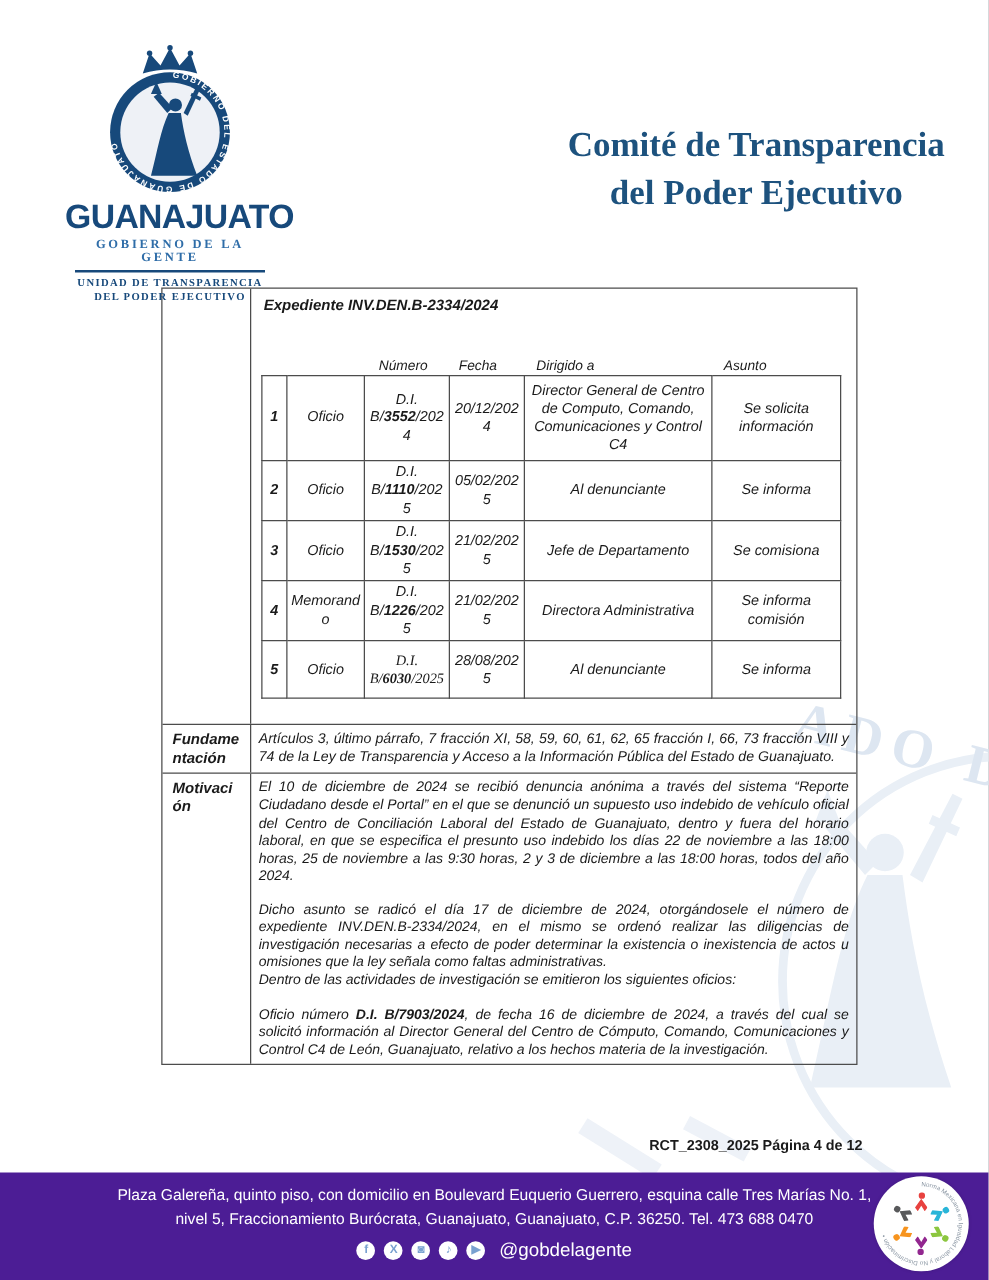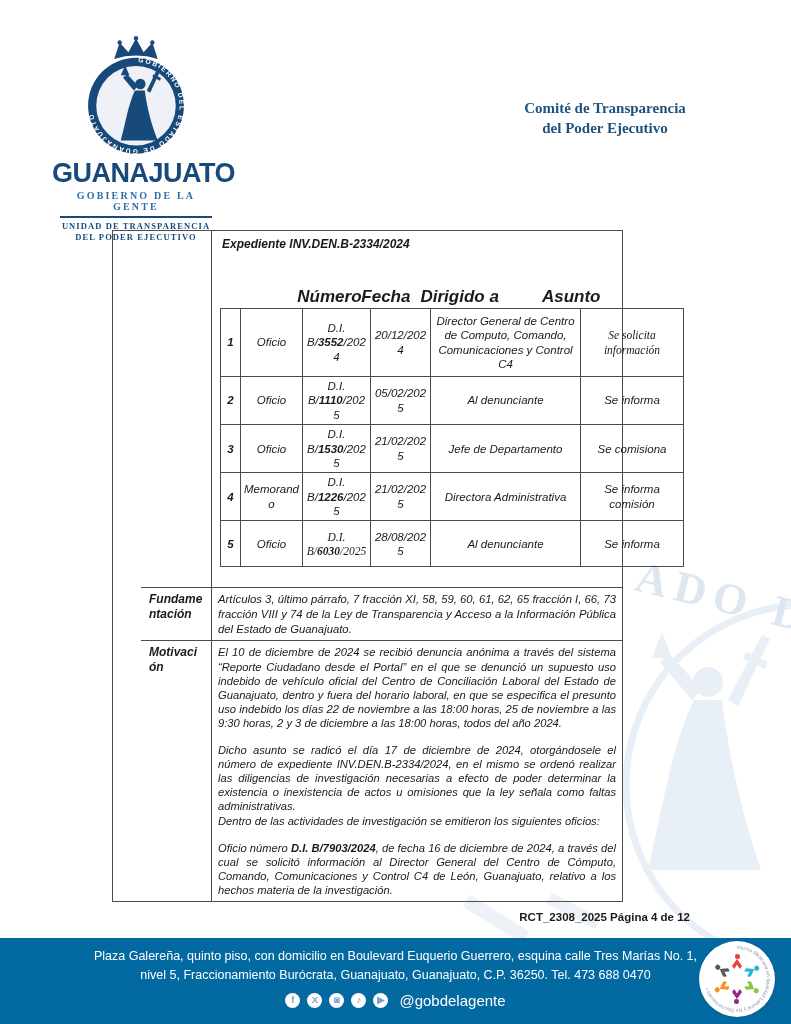--- a/index.html
+++ b/index.html
@@ -10,53 +10,53 @@
     font-family:"Liberation Sans", sans-serif; color:#1a1a1a;
   }
   
   .logo-block { position:absolute; left:52px; top:36px; width:168px; text-align:center; z-index:2; }
   .logo-emblem { display:block; margin:0 auto; }
   .logo-wordmark { font-weight:bold; font-size:27px; letter-spacing:-0.5px; color:#17497b; line-height:1; margin-top:2px; }
   .logo-tagline { font-family:"Liberation Serif", serif; font-weight:bold; font-size:10px; letter-spacing:2.2px; color:#2f6da8; margin-top:3px; }
   .logo-rule { height:2px; background:#17497b; width:152px; margin:4px auto 3px auto; }
   .logo-unit { font-family:"Liberation Serif", serif; font-weight:bold; font-size:8.5px; letter-spacing:1.1px; color:#17497b; line-height:1.35; }
   .doc-title { position:absolute; left:440px; top:98px; width:330px; text-align:center; z-index:2;
-    font-family:"Liberation Serif", serif; font-weight:bold; font-size:15px; color:#1d527e; line-height:1.35; }
+    font-family:"Liberation Serif", serif; font-weight:bold; font-size:28px; color:#1d527e; line-height:1.35; }
   
   .watermark { position:absolute; right:0; top:540px; width:235px; height:400px; z-index:0; pointer-events:none; }
   .wm-text { position:absolute; left:78px; top:32px; font-family:"Liberation Serif", serif; font-weight:bold;
     font-size:44px; letter-spacing:8px; color:#dde6f1; transform:rotate(14deg); white-space:nowrap; }
   .wm-ray { position:absolute; background:#eef2f8; }
   
-  .outer-table { position:absolute; left:112px; top:230px; width:511px; border:1.4px solid #4c4c4c; z-index:1; font-style:italic;padding-left:28px; }
+  .outer-table { position:absolute; left:129px; top:230px; width:557px; border:1.4px solid #4c4c4c; z-index:1; font-style:italic; }
   .outer-row { display:flex; }
   .outer-row + .outer-row { border-top:1.4px solid #4c4c4c; }
   .label-cell { width:71px; border-right:1.4px solid #4c4c4c; padding:4px 8px; font-weight:bold; font-size:12px;
     line-height:1.25; overflow-wrap:break-word; word-break:break-word; }
   .content-cell { flex:1; padding:4px 6px; min-width:0; }
   .expediente-title { font-weight:bold; font-size:12px; margin:2px 0 0 4px; }
-  .inner-headers { display:flex; margin:36px 0 1px 2px; font-weight:bold; font-size:17px; }
+  .inner-headers { display:flex; margin:36px 0 1px 2px; font-weight:normal; font-size:11px; }
   .ih-spacer { width:82px; }
   .ih-numero { width:68px; padding-left:12px; }
   .ih-fecha  { width:60px; padding-left:8px; }
   .ih-dirigido { width:150px; padding-left:10px; }
   .ih-asunto { width:103px; padding-left:10px; }
   table.oficios { border-collapse:collapse; margin-left:2px; table-layout:fixed; width:463px; margin-bottom:16px; }
   table.oficios td { border:1.2px solid #4c4c4c; font-size:11.5px; font-style:italic; text-align:center;
     vertical-align:middle; padding:2px 3px; line-height:1.25; overflow-wrap:anywhere; }
   td.c-num { font-weight:bold; }
   col.c-num{width:20px;} col.c-tipo{width:62px;} col.c-numero{width:68px;}
   col.c-fecha{width:60px;} col.c-dirigido{width:150px;} col.c-asunto{width:103px;}
   .just { text-align:justify; font-size:11.3px; line-height:1.3; }
   .motiv .para { text-align:justify; font-size:11.2px; line-height:1.26; }
   .motiv .para.gap { margin-top:13px; }
   .page-num { position:absolute; left:129px; top:911px; width:561px; text-align:right;
     font-weight:bold; font-size:11.5px; z-index:1; }
   
-  .bottom-bar { position:absolute; left:0; bottom:0; width:791px; height:86px; background:#0369a1; z-index:3; }
+  .bottom-bar { position:absolute; left:0; bottom:0; width:791px; height:86px; background:#4c1d95; z-index:3; }
   .bar-address { text-align:center; color:#ffffff; font-size:12.5px; line-height:1.5; margin-top:9px; }
   .bar-social { display:flex; justify-content:center; align-items:center; gap:7px; margin-top:7px; }
   .soc-icon { width:15px; height:15px; border-radius:50%; background:#ffffff; color:#79a1d0;
     display:flex; align-items:center; justify-content:center; font-size:9.5px; font-weight:bold; line-height:1; }
   .soc-handle { color:#ffffff; font-size:15px; margin-left:4px; }
   .badge { position:absolute; right:16px; top:3px; width:76px; height:76px; border-radius:50%; background:#ffffff;
     box-shadow:0 0 3px rgba(0,0,0,.15); }
   .badge svg { position:absolute; left:0; top:0; }
   .badge .person { position:absolute; left:50%; top:50%; width:10px; height:16px; margin:-8px 0 0 -5px; }
   .badge .person i { position:absolute; left:3px; top:0; width:4.5px; height:4.5px; border-radius:50%; background:inherit; background:currentColor; }
@@ -155,21 +155,21 @@
               <col class="c-dirigido">
               <col class="c-asunto">
           </colgroup>
           <tbody>
               <tr>
                 <td class="c-num" style="height: 68px;">1</td>
                 <td class="c-tipo" style="height: 68px;">Oficio</td>
                 <td class="c-numero" style="height: 68px;">D.I. B/<b>3552</b>/2024</td>
                 <td class="c-fecha" style="height: 68px;">20/12/2024</td>
                 <td class="c-dirigido" style="height: 68px;">Director General de Centro de Computo, Comando, Comunicaciones y Control C4</td>
-                <td class="c-asunto" style="height: 68px; font-family: Liberation Serif, serif;">Se solicita información</td>
+                <td class="c-asunto" style="height: 68px;">Se solicita información</td>
               </tr>
               <tr>
                 <td class="c-num" style="height: 40px;">2</td>
                 <td class="c-tipo" style="height: 40px;">Oficio</td>
                 <td class="c-numero" style="height: 40px;">D.I. B/<b>1110</b>/2025</td>
                 <td class="c-fecha" style="height: 40px; margin-left: 40px;">05/02/2025</td>
                 <td class="c-dirigido" style="height: 40px;">Al denunciante</td>
                 <td class="c-asunto" style="height: 40px;">Se informa</td>
               </tr>
               <tr>

